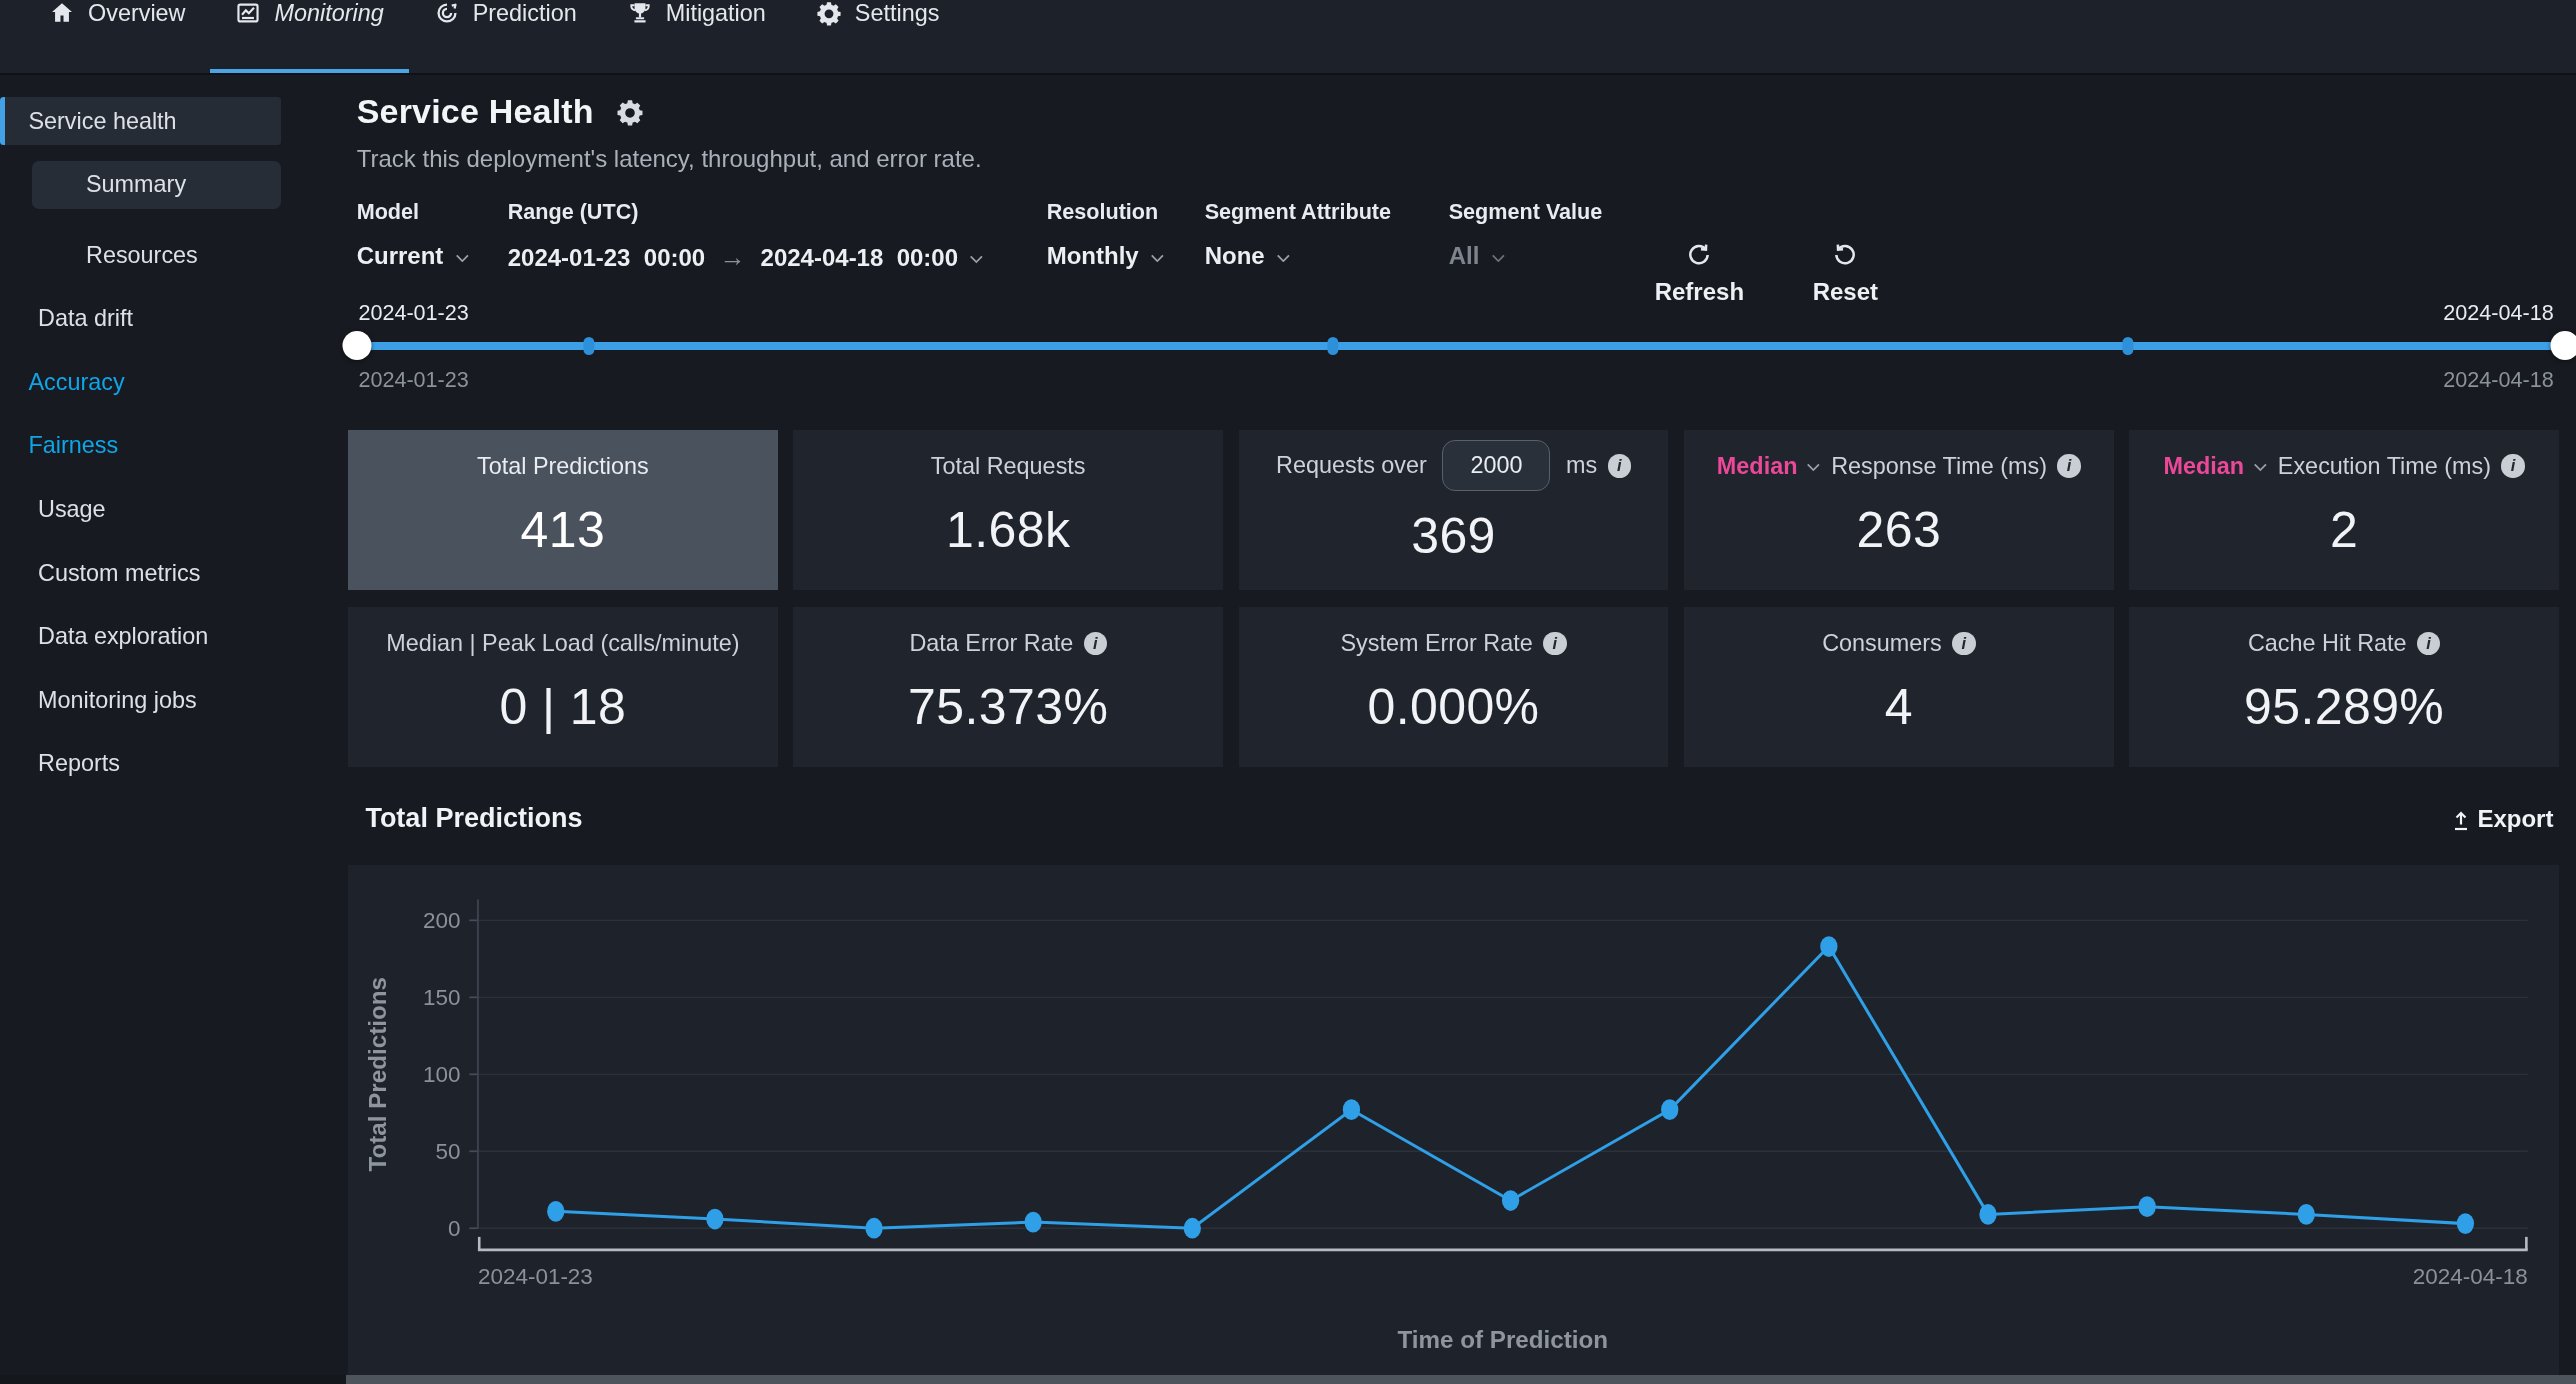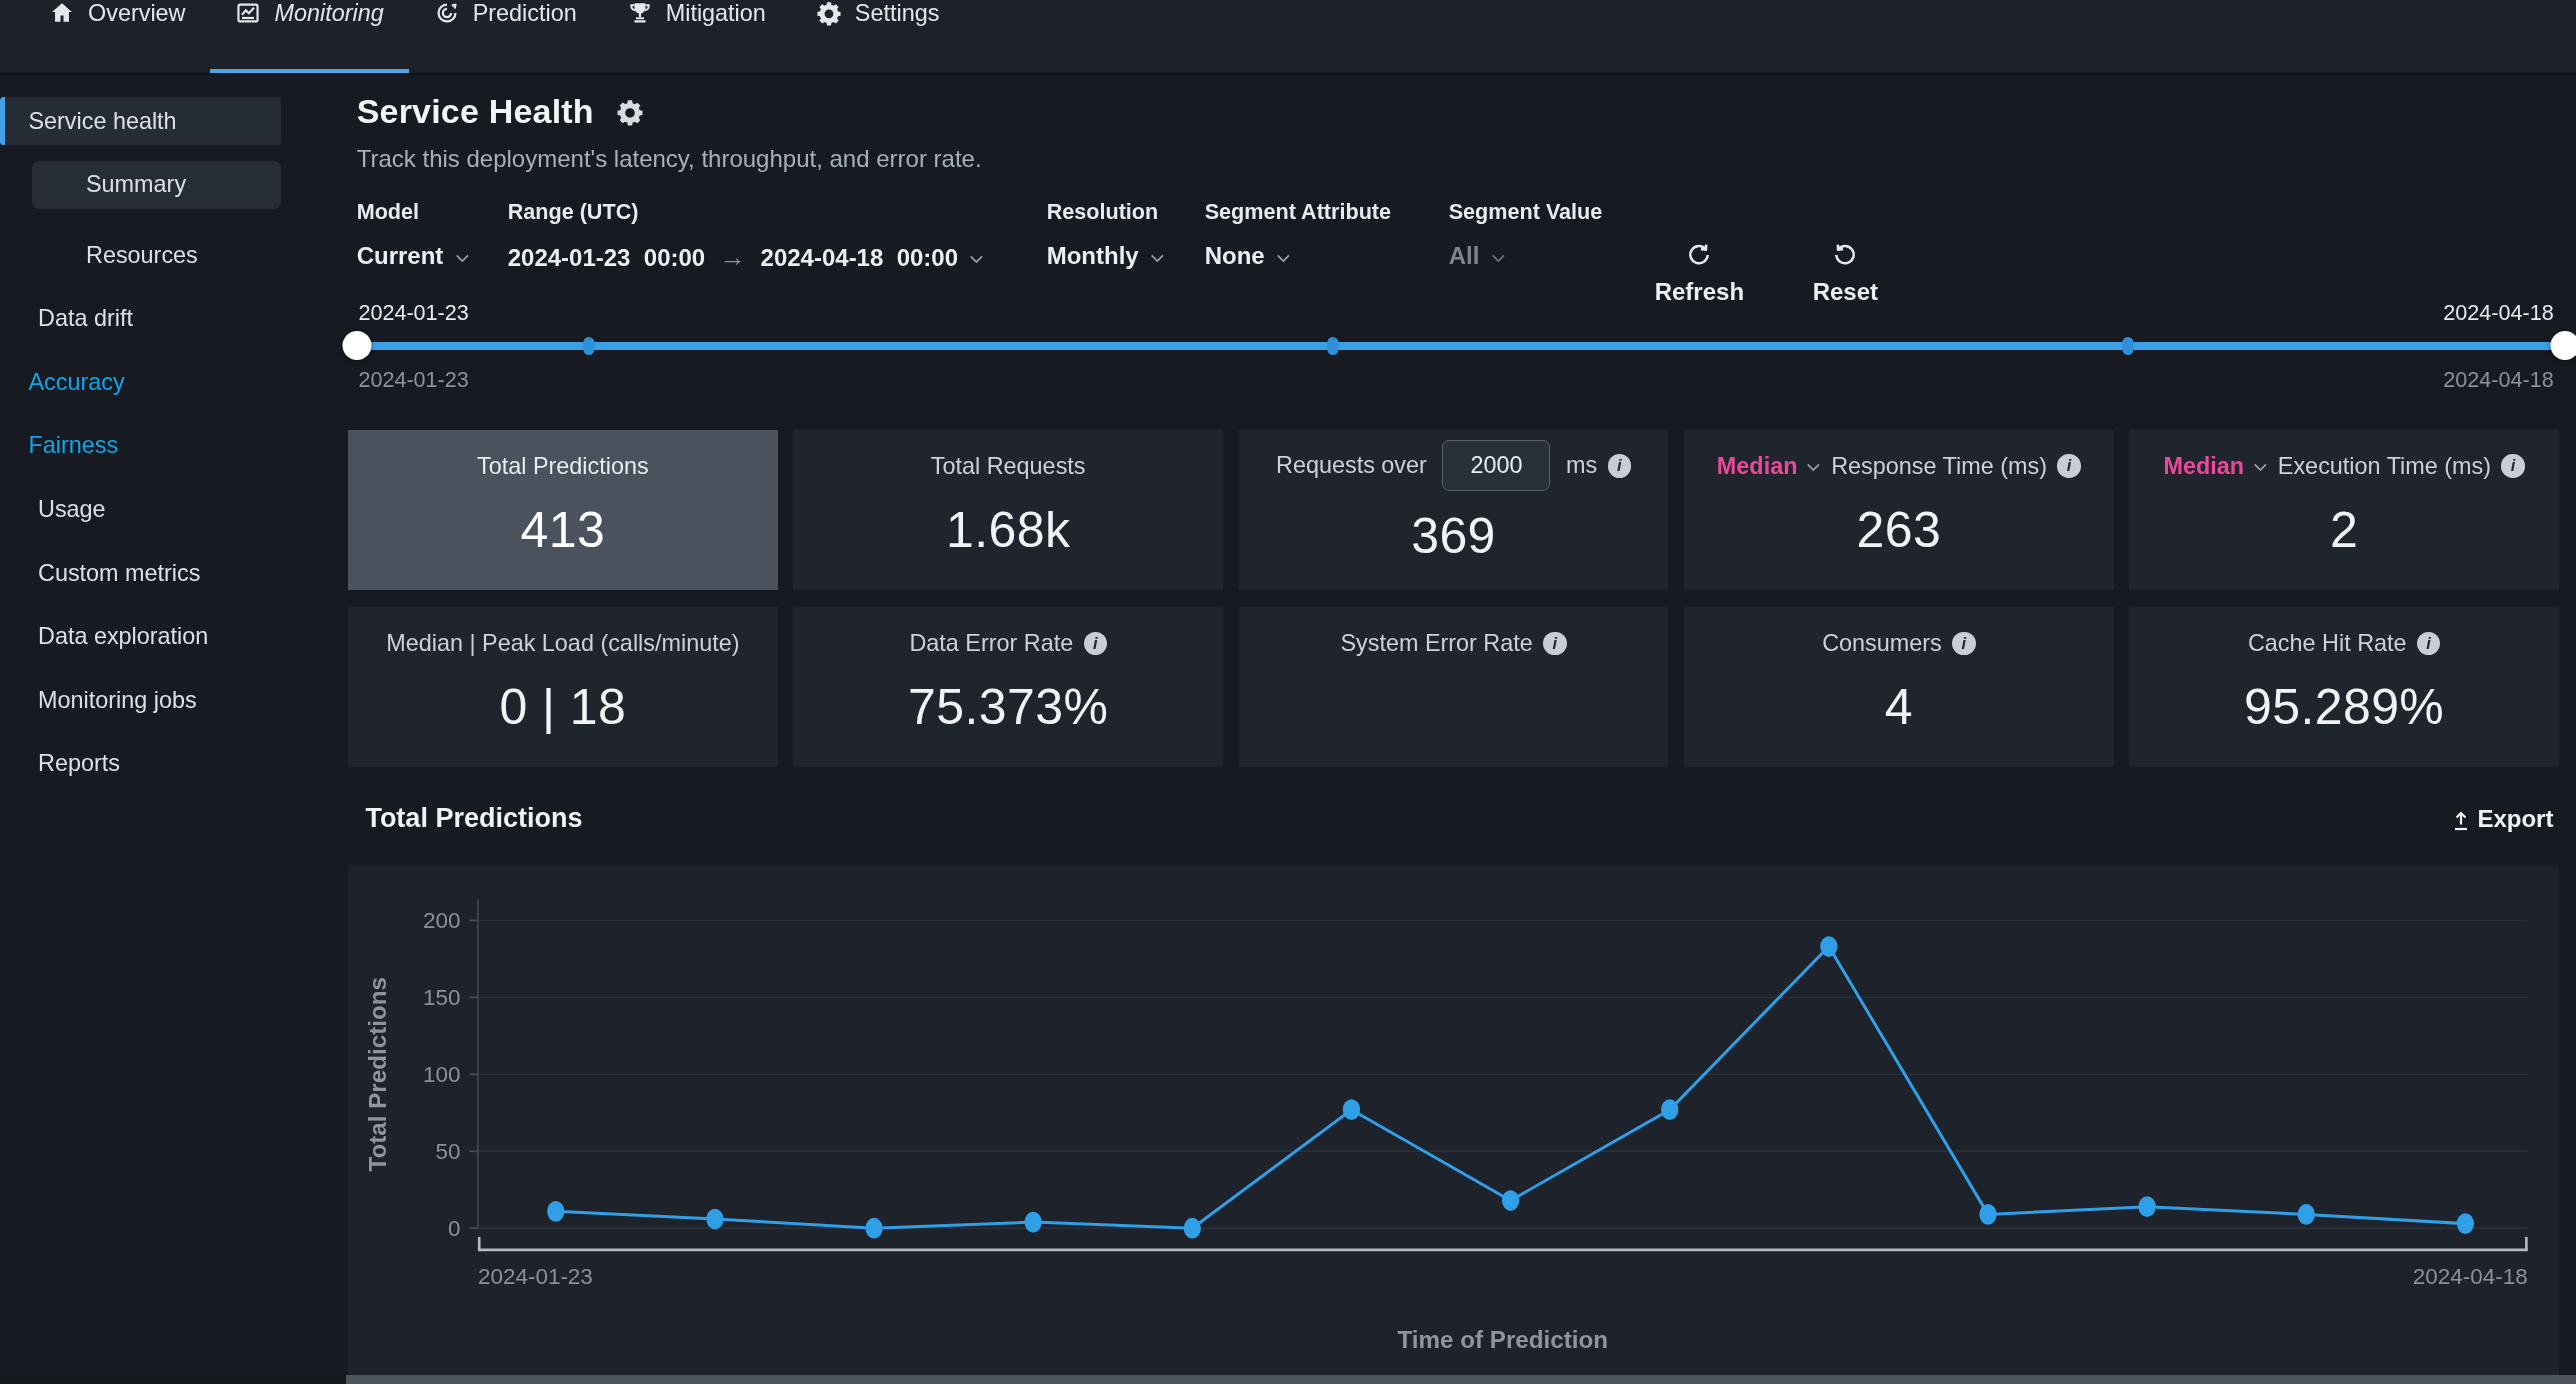--- a/index.html
+++ b/index.html
@@ -62,21 +62,21 @@
   .metrics{position:absolute;top:357px;left:-7px;width:2211px;display:grid;
            grid-template-columns:repeat(5,1fr);gap:17.3px 15.6px;}
   .card{height:160px;background:#20252d;display:flex;flex-direction:column;align-items:center;
         box-sizing:border-box;cursor:pointer;}
   .card.selected{background:#4a525d;}
   .card-label{margin-top:22.5px;display:flex;align-items:center;gap:10.4px;font-size:23.4px;color:#ccd2d9;white-space:nowrap;}
   .card-label.tall{margin-top:10.4px;}
   .card.selected .card-label{color:#e9edf1;}
   .card-value{flex:1;display:flex;align-items:center;font-size:50px;color:#f1f3f6;margin-bottom:10.4px;letter-spacing:0.4px;}
   .card.selected .card-value{color:#ffffff;}
-  .th-input{width:102px;height:47px;background:#2a303a;border:1.7px solid #596069;border-radius:7px;
+  .th-input{width:102px;height:47px;background:#2a303a;border:1.7px solid #596069;border-radius:13px;
             color:#e9ecf0;font-size:23.4px;text-align:center;font-family:inherit;margin:0 5.2px;outline:none;}
   .info{width:23.4px;height:23.4px;border-radius:50%;background:#c9ced5;color:#232830;font-size:16.4px;
         font-weight:bold;font-style:italic;display:inline-flex;align-items:center;justify-content:center;flex:none;cursor:pointer;}
   .dd{display:inline-flex;align-items:center;gap:8.7px;font-weight:bold;color:#ec4899;cursor:pointer;}
 
   
   .chart-head{position:absolute;top:730px;left:10.4px;width:2188px;display:flex;justify-content:space-between;align-items:center;}
   .chart-title{font-size:27px;font-weight:bold;color:#f1f3f6;}
   .export{display:flex;align-items:flex-end;gap:4px;font-size:24px;font-weight:bold;color:#f1f3f6;cursor:pointer;}
   .export .ic{display:inline-flex;}
@@ -349,20 +349,21 @@
             <span>Data Error Rate</span>
             <span class="info">i</span>
           </div>
           <div class="card-value">75.373%</div>
         </div>
         <div class="card">
           <div class="card-label">
             <span>System Error Rate</span>
             <span class="info">i</span>
           </div>
+          <div class="card-value">0.000%</div>
         </div>
         <div class="card">
           <div class="card-label">
             <span>Consumers</span>
             <span class="info">i</span>
           </div>
           <div class="card-value">4</div>
         </div>
         <div class="card">
           <div class="card-label">

